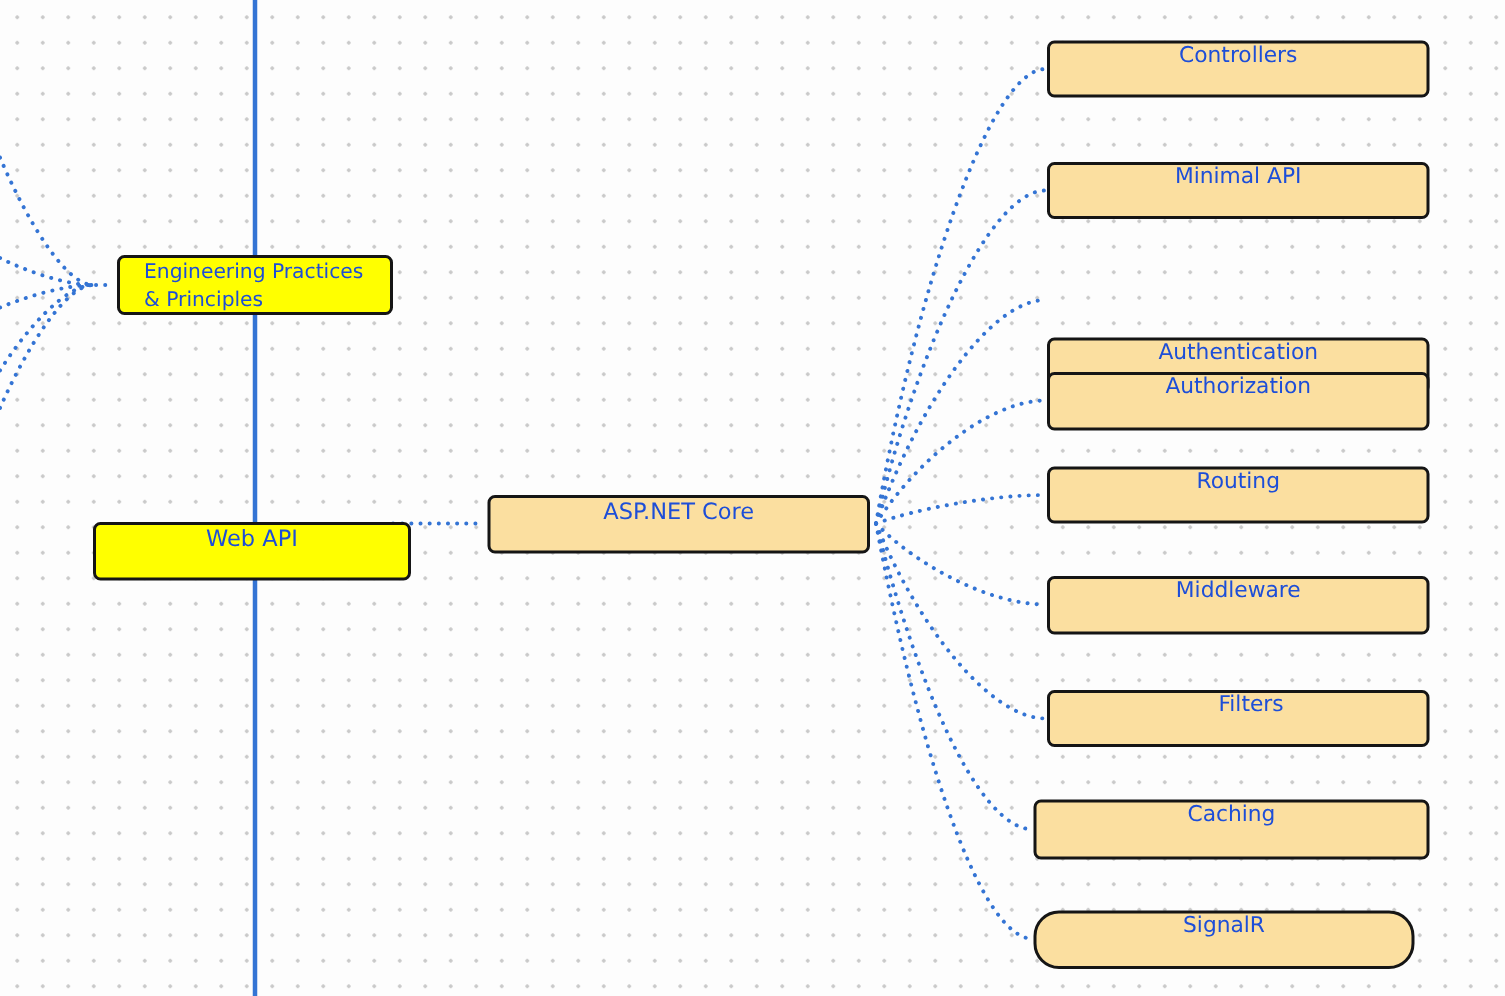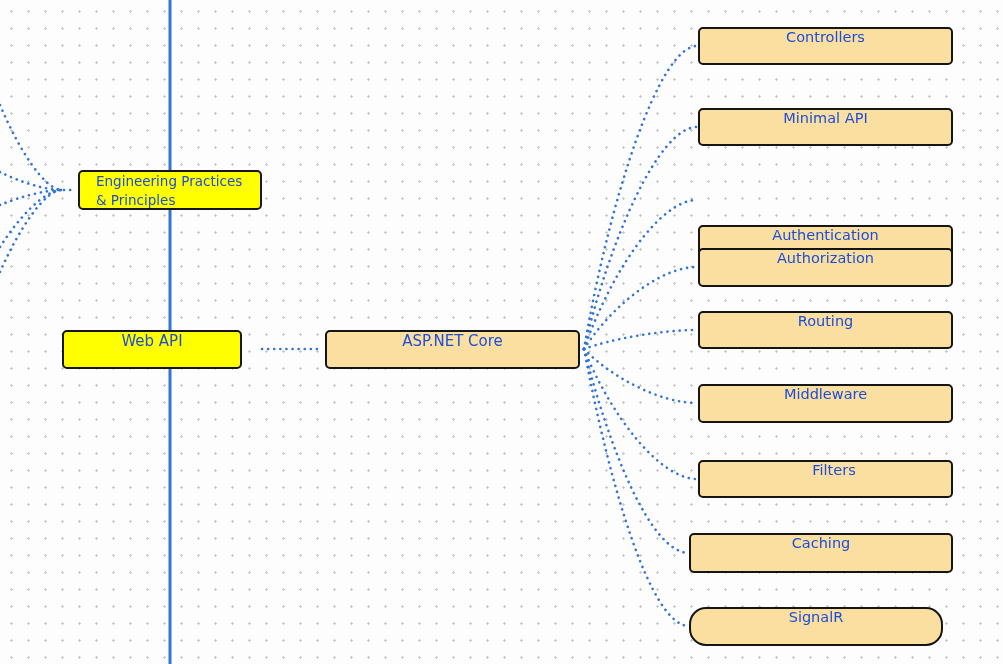--- a/index.html
+++ b/index.html
@@ -33,21 +33,21 @@
     display:flex;justify-content:center;
     font-size:15px;color:#1d4ed8;
     white-space:nowrap;
   }
   .tan{background:var(--branch-fill);}
   .yellow{background:var(--highlight-fill);}
   .n-eng{left:78px;top:170px;width:184px;height:40px;
     justify-content:flex-start;padding-left:16px;
     font-size:13.5px;line-height:1.4;}
   .n-eng .two-line span{display:block;}
-  .n-webapi{left:62px;top:330px;width:180px;height:39px;}
+  .n-webapi{left:62px;top:348px;width:212px;height:39px;}
   .n-aspnet{left:325px;top:330px;width:255px;height:39px;}
   .child{left:698px;width:255px;height:38px;font-size:14.5px;}
   .c1{top:27px;}
   .c2{top:108px;}
   .c3{top:181px;margin-top:44px;}
   .c4{top:248px;height:39px;}
   .c5{top:311px;}
   .c6{top:384px;height:39px;}
   .c7{top:460px;padding-left:17px;}
   .c8{top:533px;left:689px;width:264px;height:40px;}

